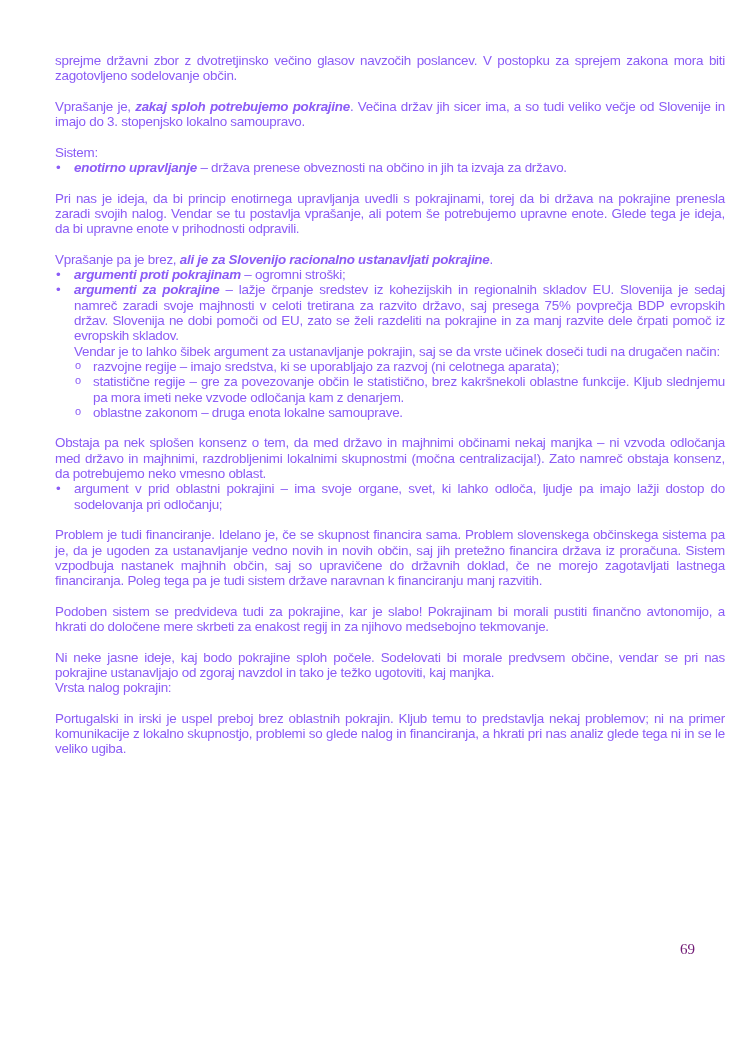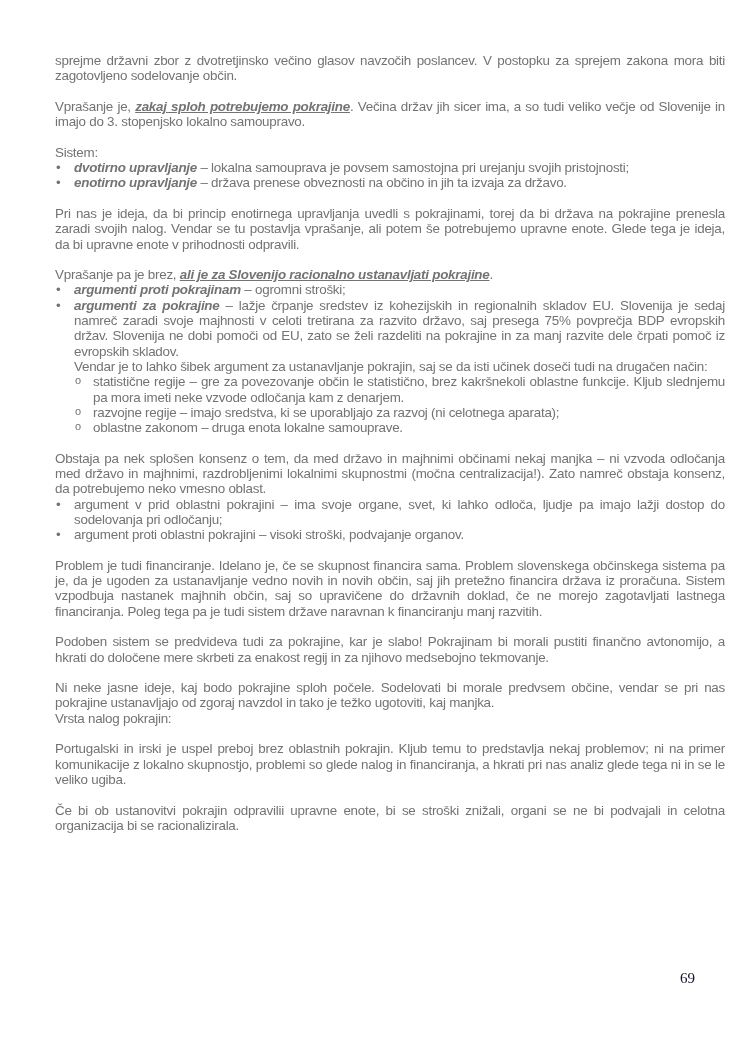--- a/index.html
+++ b/index.html
@@ -1,90 +1,87 @@
 <!DOCTYPE html>
 <html><head>
 <meta charset="utf-8">
 <style>
   html, body { margin: 0; padding: 0; background: #ffffff; }
   body { width: 750px; height: 1061px; position: relative; overflow: hidden; }
   .page {
     position: absolute; left: 55px; top: 53px; width: 670px;
     font-family: "Liberation Sans", sans-serif;
-    font-size: 13.4px; line-height: 15.3px; color: #737373;
+    font-size: 13.4px; line-height: 15.3px; color: #8b5cf6;
     letter-spacing: -0.25px;
   }
   p { margin: 0; text-align: justify; }
   .gap { height: 15.3px; }
   ul { margin: 0; padding: 0; list-style: none; }
   li { position: relative; padding-left: 19px; text-align: justify; }
   li.bullet::before {
     content: "•"; position: absolute; left: 1px; top: 0;
   }
   ul.sub li { padding-left: 19px; }
   ul.sub li::before {
     content: "o"; position: absolute; left: 1px; top: -1px; font-size: 11px;
   }
   .bi { font-weight: bold; font-style: italic; }
-  .biu { font-weight: bold; font-style: italic; text-decoration: underline; }
+  .biu { font-weight: bold; font-style: italic; }
   .indent { padding-left: 19px; }
   .pagenum {
-    position: absolute; left: 680px; top: 970px;
-    font-family: "Liberation Serif", serif; font-size: 15px; color: #0f172a;
+    position: absolute; left: 680px; top: 941px;
+    font-family: "Liberation Serif", serif; font-size: 15px; color: #701a75;
   }
 </style>
 </head>
 <body>
 
 <div class="page">
   <p>sprejme državni zbor z dvotretjinsko večino glasov navzočih poslancev. V postopku za sprejem zakona mora biti zagotovljeno sodelovanje občin.</p>
   <div class="gap"></div>
 
   <p><span>Vprašanje je, </span><span class="biu">zakaj sploh potrebujemo pokrajine</span><span>. Večina držav jih sicer ima, a so tudi veliko večje od Slovenije in imajo do 3. stopenjsko lokalno samoupravo.</span></p>
   <div class="gap"></div>
 
   <p>Sistem:</p>
   <ul>
-    <li class="bullet"><span class="bi">dvotirno upravljanje</span><span> – lokalna samouprava je povsem samostojna pri urejanju svojih pristojnosti;</span></li>
     <li class="bullet"><span class="bi">enotirno upravljanje</span><span> – država prenese obveznosti na občino in jih ta izvaja za državo.</span></li>
   </ul>
   <div class="gap"></div>
 
   <p>Pri nas je ideja, da bi princip enotirnega upravljanja uvedli s pokrajinami, torej da bi država na pokrajine prenesla zaradi svojih nalog. Vendar se tu postavlja vprašanje, ali potem še potrebujemo upravne enote. Glede tega je ideja, da bi upravne enote v prihodnosti odpravili.</p>
   <div class="gap"></div>
 
   <p><span>Vprašanje pa je brez, </span><span class="biu">ali je za Slovenijo racionalno ustanavljati pokrajine</span><span>.</span></p>
   <ul>
     <li class="bullet"><span class="bi">argumenti proti pokrajinam</span><span> – ogromni stroški;</span></li>
     <li class="bullet"><span class="bi">argumenti za pokrajine</span><span> – lažje črpanje sredstev iz kohezijskih in regionalnih skladov EU. Slovenija je sedaj namreč zaradi svoje majhnosti v celoti tretirana za razvito državo, saj presega 75% povprečja BDP evropskih držav. Slovenija ne dobi pomoči od EU, zato se želi razdeliti na pokrajine in za manj razvite dele črpati pomoč iz evropskih skladov.</span></li>
   </ul>
-  <p class="indent">Vendar je to lahko šibek argument za ustanavljanje pokrajin, saj se da isti učinek doseči tudi na drugačen način:</p>
+  <p class="indent">Vendar je to lahko šibek argument za ustanavljanje pokrajin, saj se da vrste učinek doseči tudi na drugačen način:</p>
   <ul class="sub" style="padding-left:19px;">
+    <li>razvojne regije – imajo sredstva, ki se uporabljajo za razvoj (ni celotnega aparata);</li>
     <li>statistične regije – gre za povezovanje občin le statistično, brez kakršnekoli oblastne funkcije. Kljub slednjemu pa mora imeti neke vzvode odločanja kam z denarjem.</li>
-    <li>razvojne regije – imajo sredstva, ki se uporabljajo za razvoj (ni celotnega aparata);</li>
     <li>oblastne zakonom – druga enota lokalne samouprave.</li>
   </ul>
   <div class="gap"></div>
 
   <p>Obstaja pa nek splošen konsenz o tem, da med državo in majhnimi občinami nekaj manjka – ni vzvoda odločanja med državo in majhnimi, razdrobljenimi lokalnimi skupnostmi (močna centralizacija!). Zato namreč obstaja konsenz, da potrebujemo neko vmesno oblast.</p>
   <ul>
     <li class="bullet">argument v prid oblastni pokrajini – ima svoje organe, svet, ki lahko odloča, ljudje pa imajo lažji dostop do sodelovanja pri odločanju;</li>
-    <li class="bullet">argument proti oblastni pokrajini – visoki stroški, podvajanje organov.</li>
   </ul>
   <div class="gap"></div>
 
   <p>Problem je tudi financiranje. Idelano je, če se skupnost financira sama. Problem slovenskega občinskega sistema pa je, da je ugoden za ustanavljanje vedno novih in novih občin, saj jih pretežno financira država iz proračuna. Sistem vzpodbuja nastanek majhnih občin, saj so upravičene do državnih doklad, če ne morejo zagotavljati lastnega financiranja. Poleg tega pa je tudi sistem države naravnan k financiranju manj razvitih.</p>
   <div class="gap"></div>
 
   <p>Podoben sistem se predvideva tudi za pokrajine, kar je slabo! Pokrajinam bi morali pustiti finančno avtonomijo, a hkrati do določene mere skrbeti za enakost regij in za njihovo medsebojno tekmovanje.</p>
   <div class="gap"></div>
 
   <p>Ni neke jasne ideje, kaj bodo pokrajine sploh počele. Sodelovati bi morale predvsem občine, vendar se pri nas pokrajine ustanavljajo od zgoraj navzdol in tako je težko ugotoviti, kaj manjka.</p>
   <p>Vrsta nalog pokrajin:</p>
   <div class="gap"></div>
 
   <p>Portugalski in irski je uspel preboj brez oblastnih pokrajin. Kljub temu to predstavlja nekaj problemov; ni na primer komunikacije z lokalno skupnostjo, problemi so glede nalog in financiranja, a hkrati pri nas analiz glede tega ni in se le veliko ugiba.</p>
   <div class="gap"></div>
 
-  <p>Če bi ob ustanovitvi pokrajin odpravilii upravne enote, bi se stroški znižali, organi se ne bi podvajali in celotna organizacija bi se racionalizirala.</p>
 </div>
 
 <div class="pagenum">69</div>
 
 </body></html>

